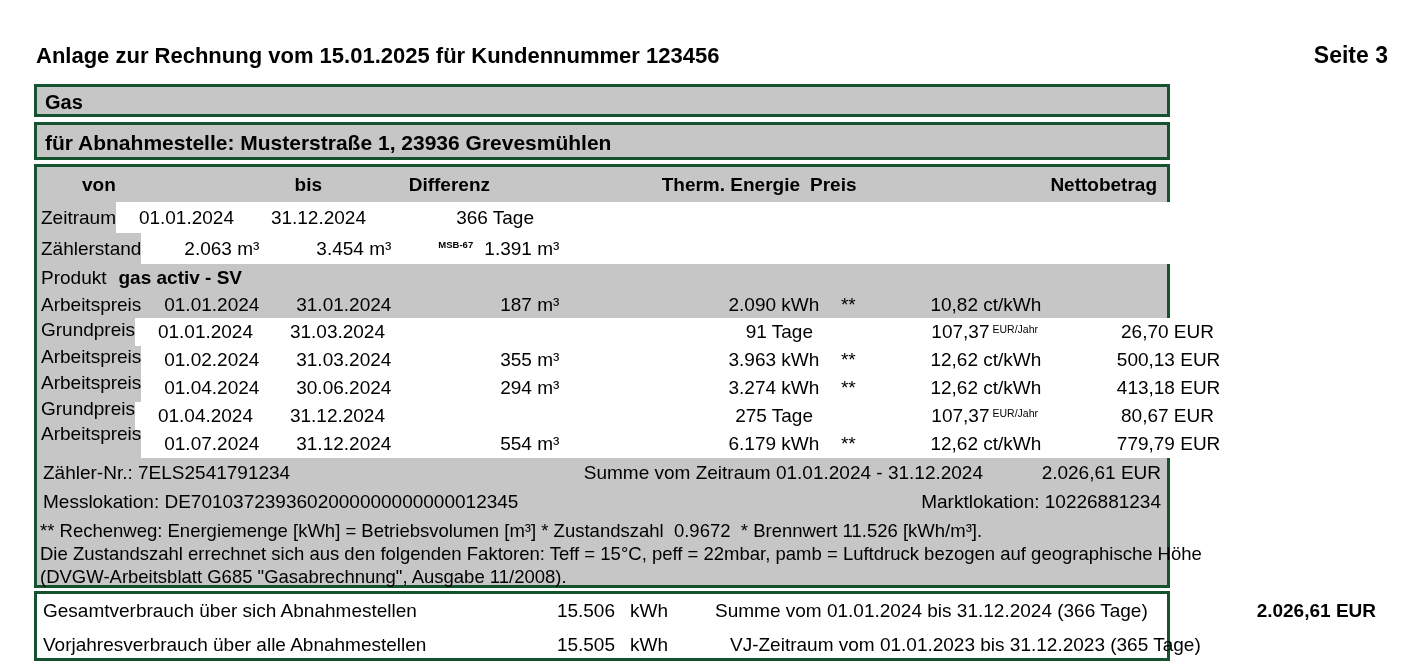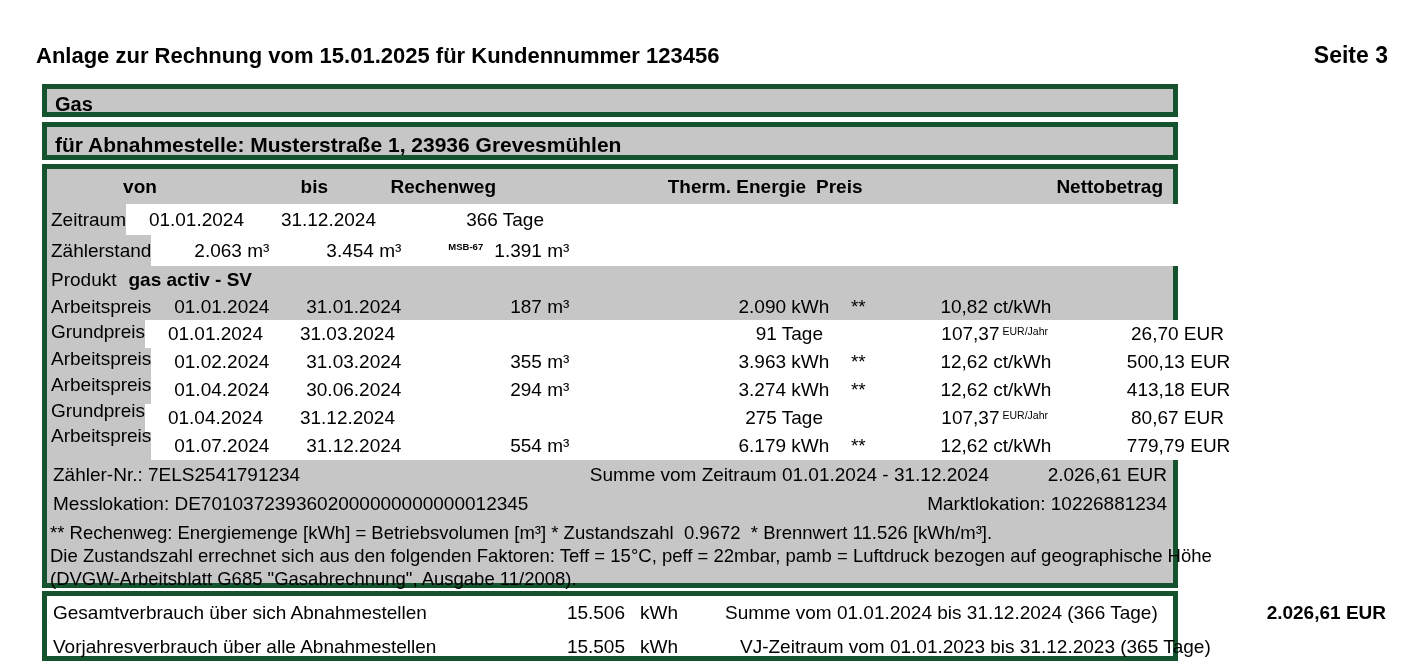--- a/index.html
+++ b/index.html
@@ -6,33 +6,33 @@
   .canvas{
     position:relative;width:1422px;height:667px;background:#ffffff;
     font-family:"Liberation Sans","DejaVu Sans",sans-serif;color:#000;
     overflow:hidden;
   }
   
   .titlebar{position:absolute;left:36px;right:34px;top:42px;display:flex;justify-content:space-between;align-items:flex-end;}
   .doc-title{font-size:22px;font-weight:bold;}
   .page-num{font-size:23px;font-weight:bold;}
   
-  .box{position:absolute;left:34px;width:1136px;box-sizing:border-box;border:5px solid #14532d;background:#c6c6c6;margin-left:8px;}
+  .box{position:absolute;left:34px;width:1136px;box-sizing:border-box;border:3px solid #14532d;background:#c6c6c6;}
   .box-gas{top:84px;height:33px;}
   .box-gas .bar-text{font-size:20px;font-weight:bold;line-height:31px;padding-left:8px;}
   .box-abn{top:122px;height:38px;}
   .box-abn .bar-text{font-size:21px;font-weight:bold;line-height:36px;padding-left:8px;}
   .box-table{top:164px;height:424px;}
   .box-summary{top:591px;height:70px;background:#ffffff;}
   
   .thead{display:flex;height:35px;font-weight:bold;font-size:19px;}
   .thead .label{width:268px;}
   .hstrip{flex:1;display:grid;grid-template-columns:126px 126px 166px 310px 197px 160px;}
   .hstrip div{line-height:35px;}
-  .h-von{text-align:center;padding-right:22px;}
+  .h-von{text-align:left;padding-right:22px;}
   .h-bis{text-align:right;padding-right:12px;}
   .h-diff{text-align:right;padding-right:10px;}
   .h-energie{text-align:right;padding-right:10px;}
   .h-preis{text-align:left;}
   .h-netto{text-align:right;padding-right:10px;}
 
   .trow{display:flex;font-size:19px;}
   .trow .label{width:268px;padding-left:4px;box-sizing:border-box;text-align:center;}
   .strip{flex:1;display:grid;grid-template-columns:126px 126px 166px 268px 42px 197px 160px;}
   .strip.white{background:#ffffff;}
@@ -88,21 +88,21 @@
     <div class="bar-text">für Abnahmestelle: Musterstraße 1, 23936 Grevesmühlen</div>
   </div>
 
   <div class="box box-table">
 
     <div class="thead">
       <div class="label"></div>
       <div class="hstrip">
         <div class="h-von">von</div>
         <div class="h-bis">bis</div>
-        <div class="h-diff">Rechenweg</div>
+        <div class="h-diff">Differenz</div>
         <div class="h-energie">Therm. Energie</div>
         <div class="h-preis">Preis</div>
         <div class="h-netto">Nettobetrag</div>
       </div>
     </div>
 
     <div class="trow h31">
       <div class="c label">Zeitraum</div>
       <div class="strip white">
         <div class="c c-von">01.01.2024</div>

